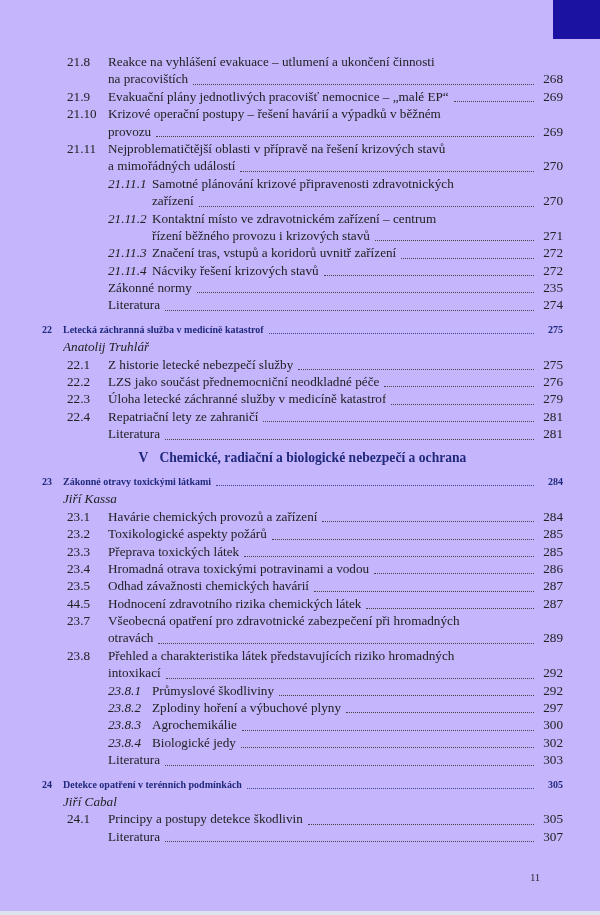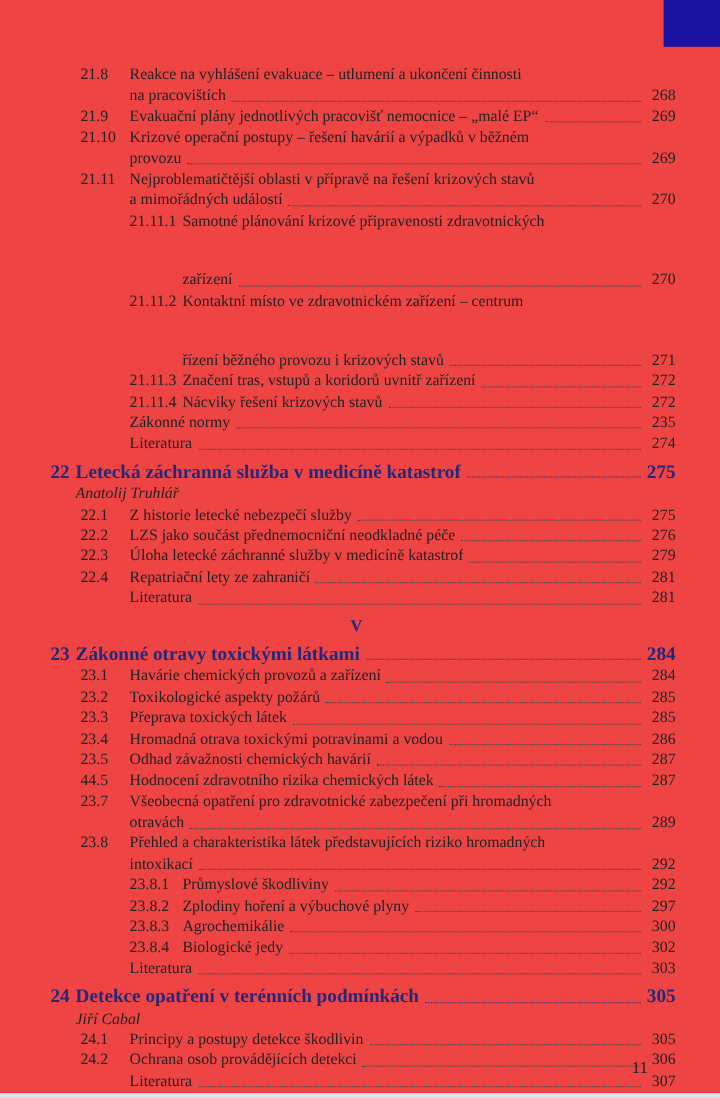--- a/index.html
+++ b/index.html
@@ -1,19 +1,19 @@
 <!DOCTYPE html>
 <html style="--heading-blue: #20297b; --corner-blue: #1c12a2;"><head>
 <meta charset="utf-8">
 <style>
   html,body{margin:0;padding:0;background:#888;}
   .page{
     position:relative;
     width:600px;height:915px;
-    background:#ef4444;
+    background:#c4b5fd;
     font-family:"Liberation Serif", serif;
     font-size:13.2px;
     color:#222222;
     overflow:hidden;
     margin:0 auto;
   }
   .corner{
     position:absolute;top:0;right:0;
     width:47px;height:39px;
     background:var(--corner-blue,#1c12a2);
@@ -37,51 +37,51 @@
     min-width:10px;
     border-bottom:1.9px dotted #454545;
     margin:0 3px 3px 5px;
   }
   .pg{flex:0 0 auto;min-width:26px;text-align:right;}
   
   .row.sec{padding-left:25px;}
   .row.sec .num{width:41px;}
   
   .row.sub{padding-left:66px;}
-  .row.sub .num{width:44px;}
+  .row.sub .num{width:44px;font-style:italic;}
   
   .row.plain{padding-left:66px;}
   
   .row.cont-sec{padding-left:66px;}
-  .row.cont-sub{padding-left:110px;margin-top:32px;}
+  .row.cont-sub{padding-left:110px;}
   
   .row.chap{
     margin-top:7px;
     font-weight:bold;
     color:var(--heading-blue,#20297b);
-    font-size:16px;
+    font-size:10px;
   }
   .row.chap .num{width:21px;}
   .row.chap .leader{border-color:var(--heading-blue,#20297b);opacity:.8;margin-bottom:4px;}
   .row.author{
     padding-left:21px;
     font-style:italic;
   }
   .row.part{
     margin-top:6px;
     justify-content:center;
     font-weight:bold;
     color:var(--heading-blue,#20297b);
     font-size:13.6px;
   }
   .row.part .part-num{margin-right:11px;}
   .footer-pg{
     position:absolute;
-    right:60px;bottom:16px;
-    font-size:14px;
+    right:60px;bottom:32px;
+    font-size:10px;
     color:#222;
   }
   .bottom-edge{
     position:absolute;left:0;bottom:0;
     width:100%;height:4px;
     background:#dbe3ef;
   }
 </style>
 </head>
 <body>
@@ -195,27 +195,31 @@
         <span class="leader"></span>
         <span class="pg">281</span>
       </div>
       <div class="row plain">
         <span class="txt">Literatura</span>
         <span class="leader"></span>
         <span class="pg">281</span>
       </div>
       <div class="row part">
         <span class="part-num">V</span>
+        <span class="txt">Chemické, radiační a biologické nebezpečí a ochrana</span>
       </div>
       <div class="row chap">
         <span class="num">23</span>
         <span class="txt">Zákonné otravy toxickými látkami</span>
         <span class="leader"></span>
         <span class="pg">284</span>
       </div>
+      <div class="row author">
+        <span class="txt">Jiří Kassa</span>
+      </div>
       <div class="row sec">
         <span class="num">23.1</span>
         <span class="txt">Havárie chemických provozů a zařízení</span>
         <span class="leader"></span>
         <span class="pg">284</span>
       </div>
       <div class="row sec">
         <span class="num">23.2</span>
         <span class="txt">Toxikologické aspekty požárů</span>
         <span class="leader"></span>
@@ -299,26 +303,20 @@
         <span class="pg">305</span>
       </div>
       <div class="row author">
         <span class="txt">Jiří Cabal</span>
       </div>
       <div class="row sec">
         <span class="num">24.1</span>
         <span class="txt">Principy a postupy detekce škodlivin</span>
         <span class="leader"></span>
         <span class="pg">305</span>
-      </div>
-      <div class="row sec">
-        <span class="num">24.2</span>
-        <span class="txt">Ochrana osob provádějících detekci</span>
-        <span class="leader"></span>
-        <span class="pg">306</span>
       </div>
       <div class="row plain">
         <span class="txt">Literatura</span>
         <span class="leader"></span>
         <span class="pg">307</span>
       </div>
     </main>
   <div class="footer-pg">11</div>
   <div class="bottom-edge"></div>
 </div>

